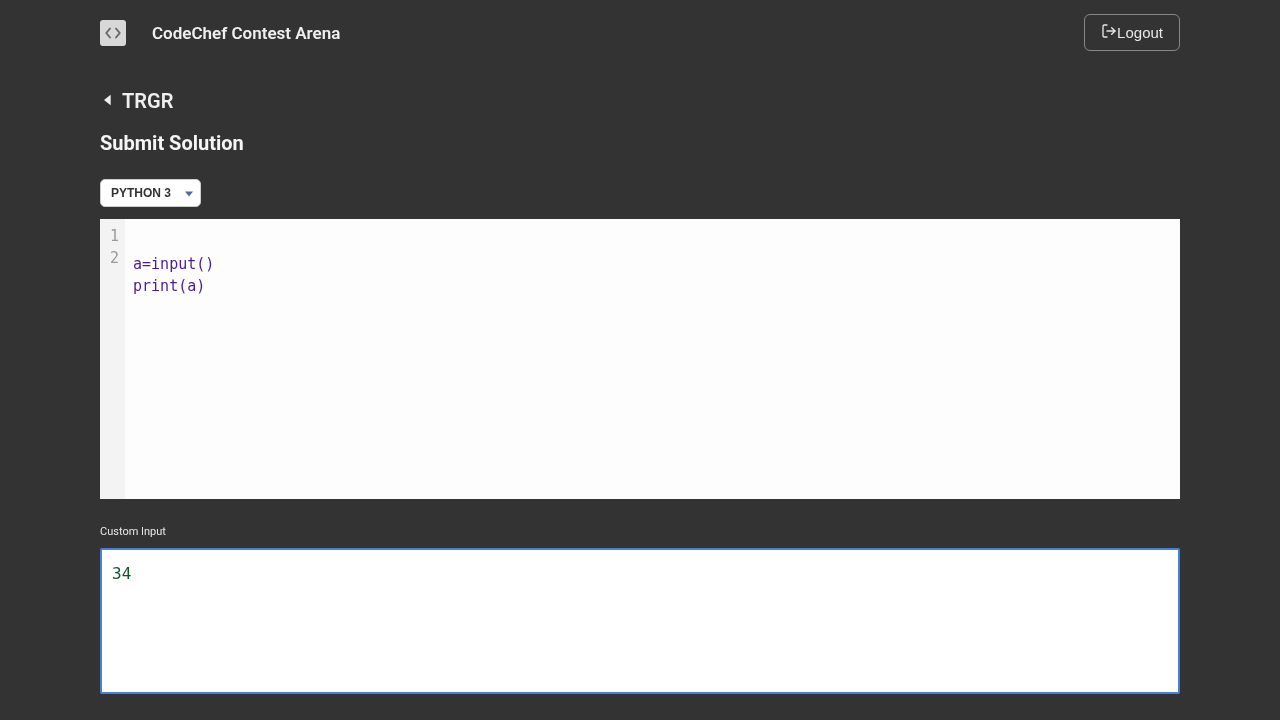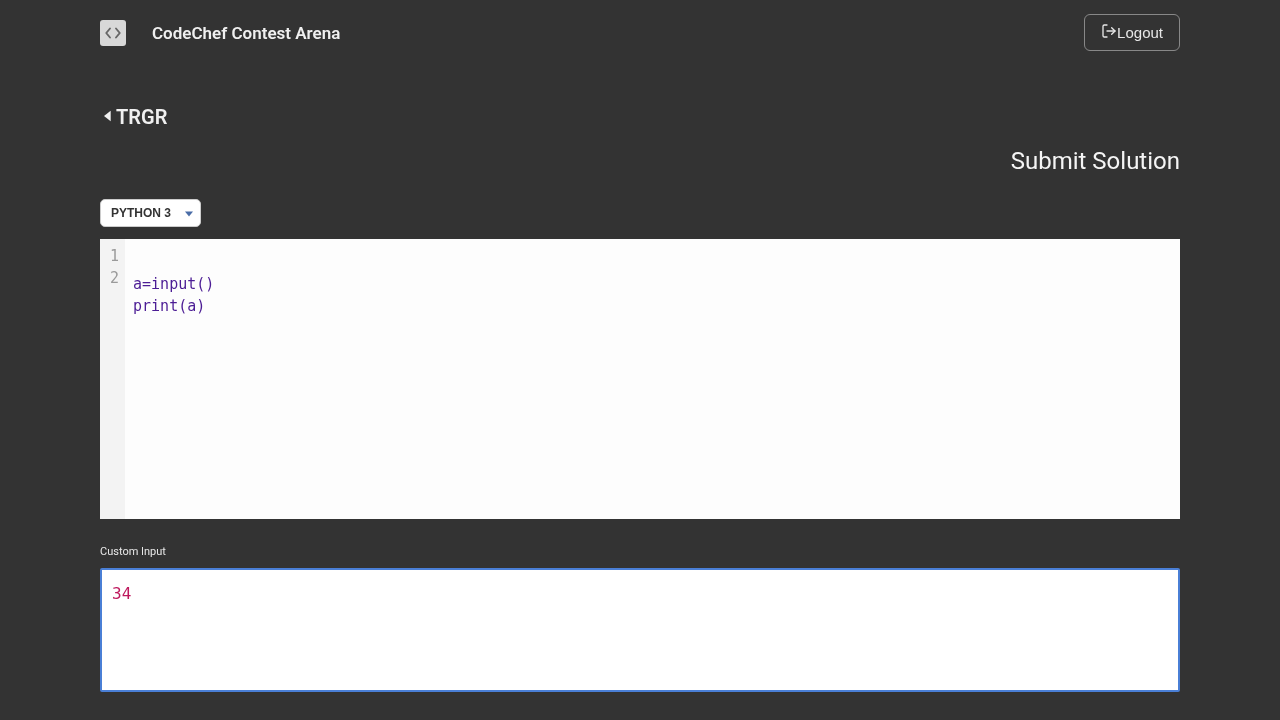--- a/index.html
+++ b/index.html
@@ -52,32 +52,32 @@
   color: #e8e8e8;
   padding: 8px 16px;
   font-size: 15px;
   cursor: pointer;
   display: flex;
   align-items: center;
 }
 .logout-btn svg { width: 16px; height: 16px; }
 .back-link {
   display: inline-flex;
-  gap: 0;
+  gap: 6px;
   font-size: 20px;
   font-weight: 600;
   color: #f0f0f0;
-  margin-top: 40px;
+  margin-top: 24px;
   cursor: pointer;
 }
 .back-link svg { width: 16px; height: 16px; }
 .page-title {
-  text-align: right;
-  font-size: 24px;
-  font-weight: 400;
+  text-align: left;
+  font-size: 20px;
+  font-weight: 700;
   margin-top: 18px;
   color: #f5f5f5;
 }
 .mode-section { margin-top: 24px; }
 .mode-label {
   font-size: 16px;
   color: #e8e8e8;
   margin-bottom: 6px;
 }
 .mode-select {
@@ -134,28 +134,28 @@
   margin-top: 28px;
 }
 .custom-input-section { margin-top: 26px; }
 .custom-input-label {
   font-size: 11px;
   color: #e8e8e8;
   margin-bottom: 10px;
 }
 .custom-input-box {
   width: 100%;
-  height: 124px;
+  height: 146px;
   background: #fff;
   border: 2px solid #4a7fd6;
   border-radius: 2px;
   padding: 14px 10px;
   font-family: ui-monospace, "SF Mono", Menlo, Consolas, monospace;
   font-size: 16px;
-  color: #be185d;
+  color: #14532d;
   resize: none;
   outline: none;
 }
 ::-webkit-scrollbar { width: 14px; }
 ::-webkit-scrollbar-track { background: #2a2a2a; }
 ::-webkit-scrollbar-thumb { background: #666; border-radius: 2px; }
 </style>
 </head>
 <body>
 

